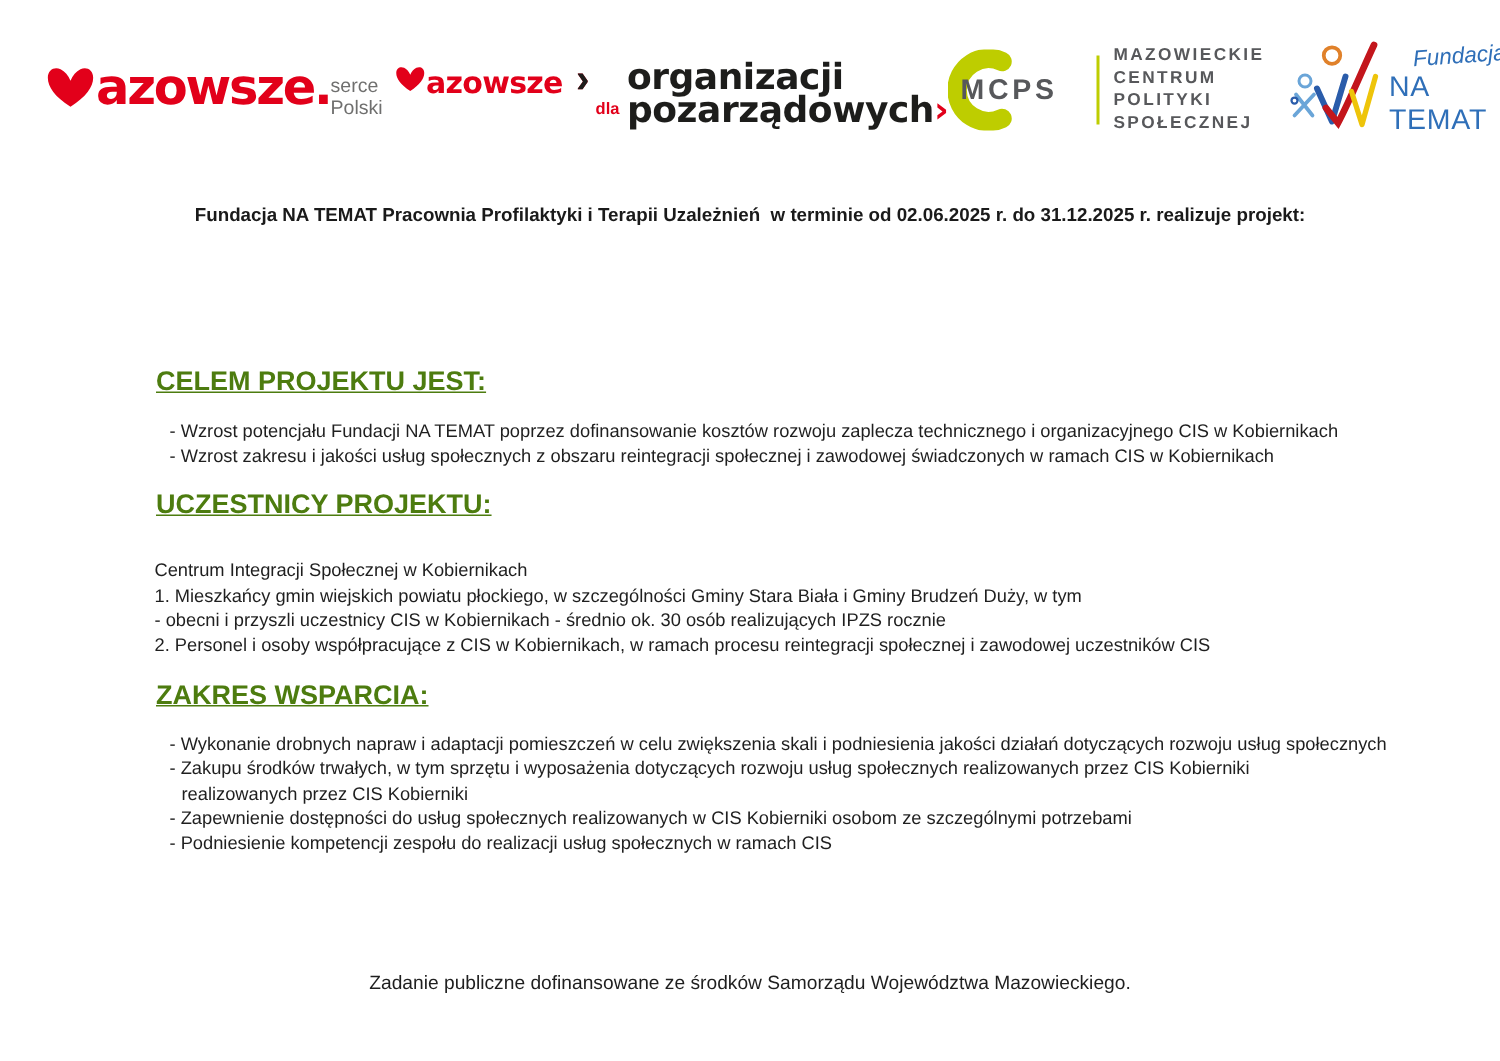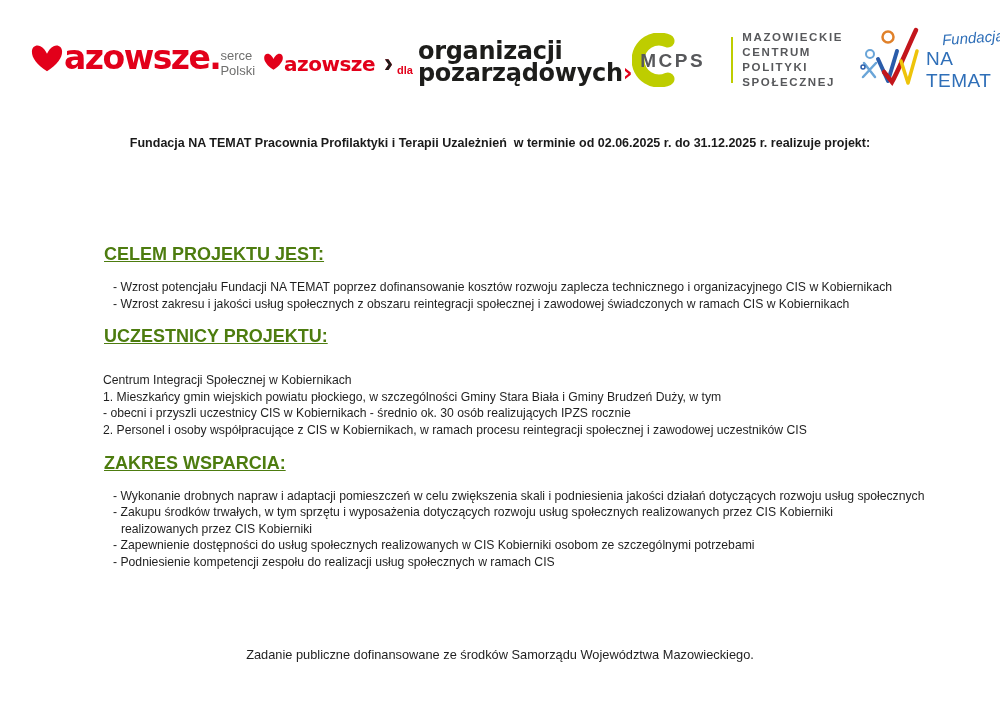--- a/index.html
+++ b/index.html
@@ -12,29 +12,29 @@
 
   
   .logo-maz{display:flex;flex-direction:row;justify-content:flex-end;}
   .wordline{display:flex;align-items:flex-start;}
   .heart{flex:0 0 auto;}
   .wm-big{font-family:"DejaVu Sans",sans-serif;font-size:33px;font-weight:bold;
           color:#e2001a;letter-spacing:-1.5px;line-height:32px;}
   .tagline{align-self:flex-end;font-size:13px;color:#6f6f6e;margin:1px 8px 0 0;}
 
   
-  .logo-ngo{display:flex;align-items:center;gap:5px;padding-top:4px;}
+  .logo-ngo{display:flex;align-items:flex-start;gap:5px;padding-top:4px;}
   .wordline2{display:flex;align-items:center;margin-top:3px;}
   .wm-small{font-family:"DejaVu Sans",sans-serif;font-size:20px;font-weight:bold;
             color:#e2001a;letter-spacing:-0.5px;line-height:20px;}
   .chevs{display:flex;margin:1px 0 0 4px;}
   .chev{font-size:27px;font-weight:bold;line-height:22px;letter-spacing:-9px;}
   .chev.red{color:#e2001a;}
   .chev.blk{color:#1d1d1b;padding-right:8px;}
-  .dla{font-size:11px;font-weight:bold;color:#e2001a;margin-top:16px;}
+  .dla{font-size:11px;font-weight:bold;color:#e2001a;margin-top:27px;}
   .orgcol{font-family:"DejaVu Sans",sans-serif;font-size:24px;font-weight:bold;
           color:#1d1d1b;line-height:22px;letter-spacing:-0.3px;}
   .endchev{color:#e2001a;font-weight:bold;}
 
   
   .logo-mcps{display:flex;align-items:center;gap:9px;}
   .cwrap{position:relative;width:106px;height:54px;}
   .cwrap svg{position:absolute;left:0;top:0;}
   .abbr{position:absolute;left:8px;top:17px;font-size:19px;font-weight:bold;
         letter-spacing:2.5px;color:#57585b;}

